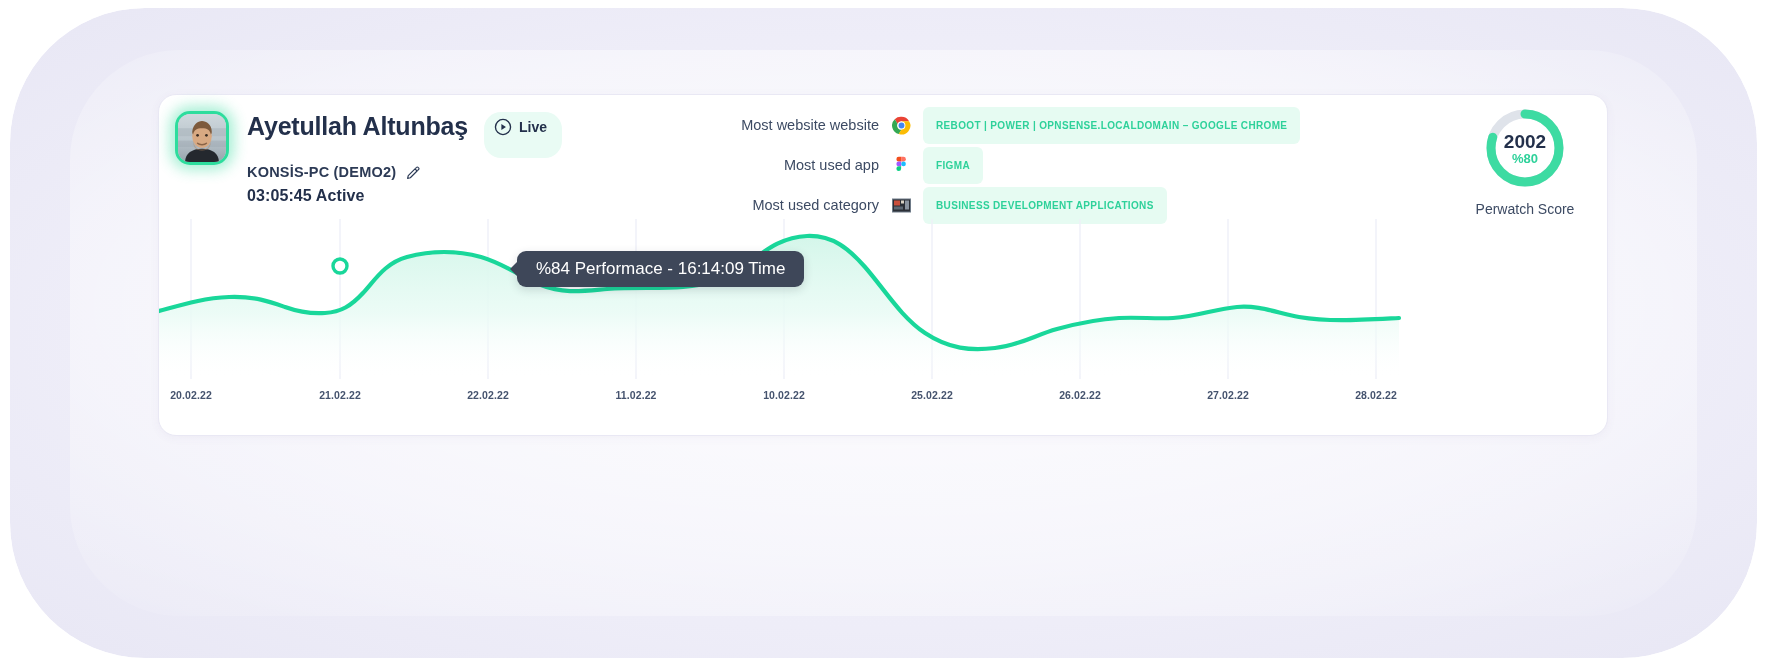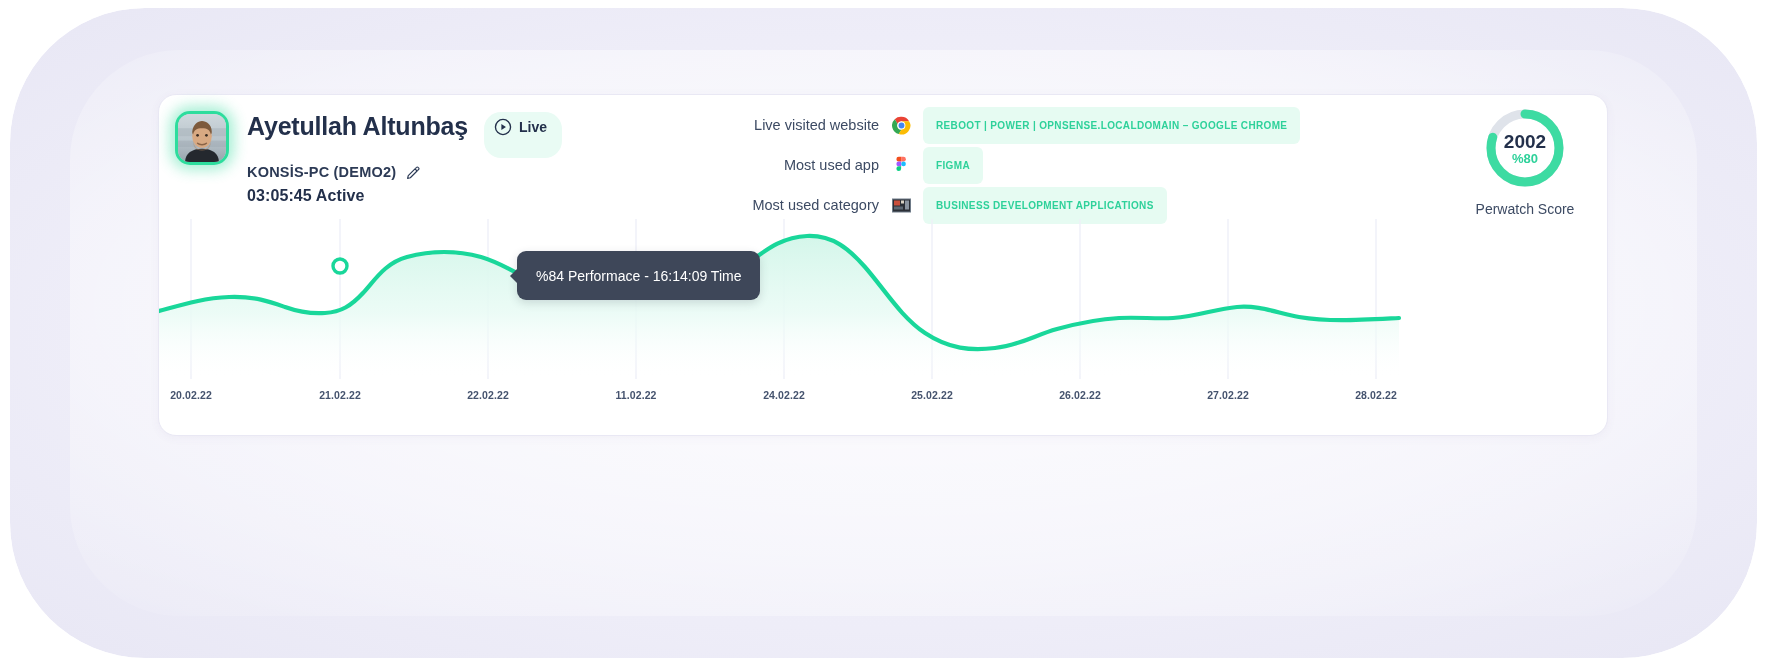--- a/index.html
+++ b/index.html
@@ -281,28 +281,28 @@
     color: #45536e;
     letter-spacing: .1px;
     white-space: nowrap;
   }
 
   
   .tooltip {
     position: absolute;
     left: 358px;
     top: 32px;
-    height: 49px;
+    height: 36px;
     display: flex;
     align-items: center;
     background: #3e4759;
     border-radius: 9px;
     padding: 0 19px;
     color: #ffffff;
-    font-size: 14px;
+    font-size: 17px;
     white-space: nowrap;
     box-shadow: 0 3px 10px rgba(40,46,60,.16);
   }
   .tooltip::before {
     content: "";
     position: absolute;
     left: -7px;
     top: 50%;
     transform: translateY(-50%);
     border-top: 8px solid transparent;
@@ -368,21 +368,21 @@
             </svg>
           </div>
         </div>
       </div>
 
       <div class="active-time">03:05:45 Active</div>
 
       <div class="stats">
 
         <div class="stat-row">
-          <div class="stat-label">Live visited website</div>
+          <div class="stat-label">Most website website</div>
           <div class="stat-icon">
             <svg viewBox="0 0 20 20">
               <circle cx="10" cy="10" r="9.2" fill="#f7f7f7"></circle>
               <path d="M10 .8a9.2 9.2 0 017.98 4.62H10a4.6 4.6 0 00-4.22 2.78L2.9 3.3A9.18 9.18 0 0110 .8z" fill="#ea4335"></path>
               <path d="M2.9 3.3l2.88 4.9A4.6 4.6 0 0010 14.6l-2.9 4.3A9.2 9.2 0 012.9 3.3z" fill="#34a853"></path>
               <path d="M17.98 5.42A9.2 9.2 0 017.1 18.9l3.95-6.53a4.6 4.6 0 00-1.05-6.95z" fill="#fbbc05"></path>
               <circle cx="10" cy="10" r="4.1" fill="#ffffff"></circle>
               <circle cx="10" cy="10" r="3.1" fill="#4285f4"></circle>
             </svg>
           </div>
@@ -504,21 +504,21 @@
         <circle cx="181" cy="47" r="7" fill="#ffffff" stroke="#19d79a" stroke-width="3.4"></circle>
       </svg>
 
       <div class="tooltip">%84 Performace - 16:14:09 Time</div>
 
       <div class="x-axis">
         <div class="x-tick" style="left:32px">20.02.22</div>
         <div class="x-tick" style="left:181px">21.02.22</div>
         <div class="x-tick" style="left:329px">22.02.22</div>
         <div class="x-tick" style="left:477px">11.02.22</div>
-        <div class="x-tick" style="left:625px">24.02.22</div>
+        <div class="x-tick" style="left:625px">10.02.22</div>
         <div class="x-tick" style="left:773px">25.02.22</div>
         <div class="x-tick" style="left:921px">26.02.22</div>
         <div class="x-tick" style="left:1069px">27.02.22</div>
         <div class="x-tick" style="left:1217px">28.02.22</div>
       </div>
     </div>
 
   </div>
 </div>
 

